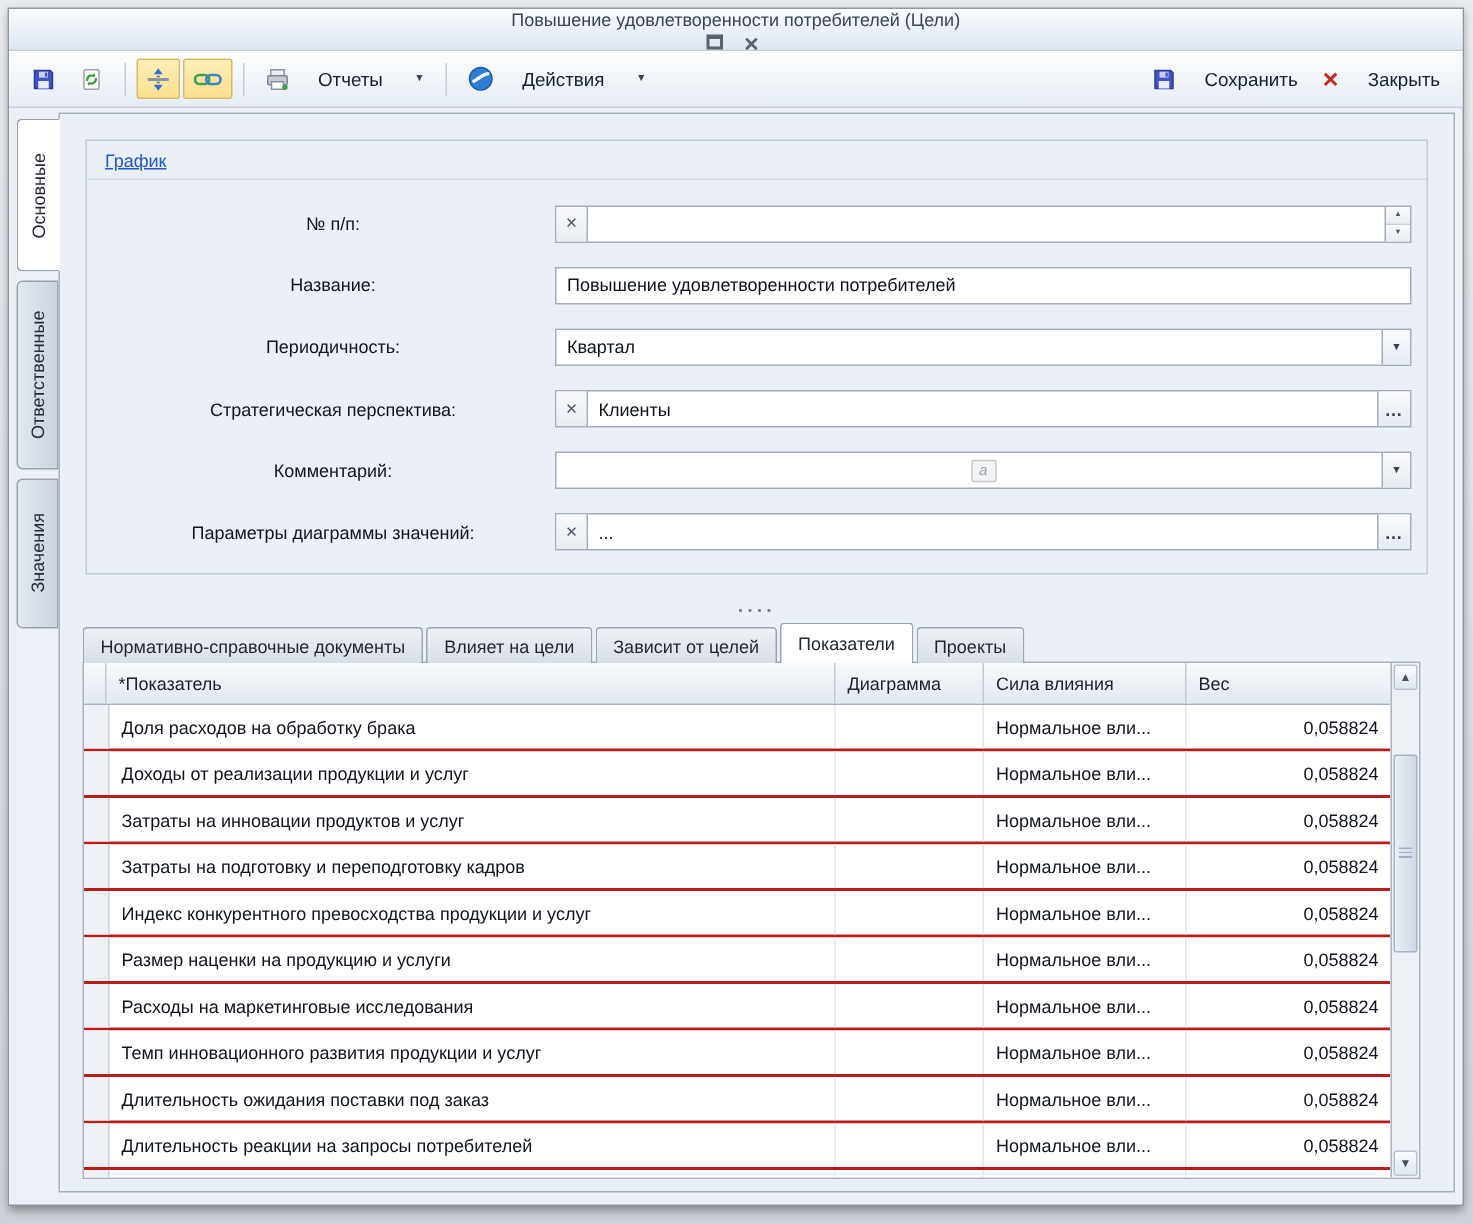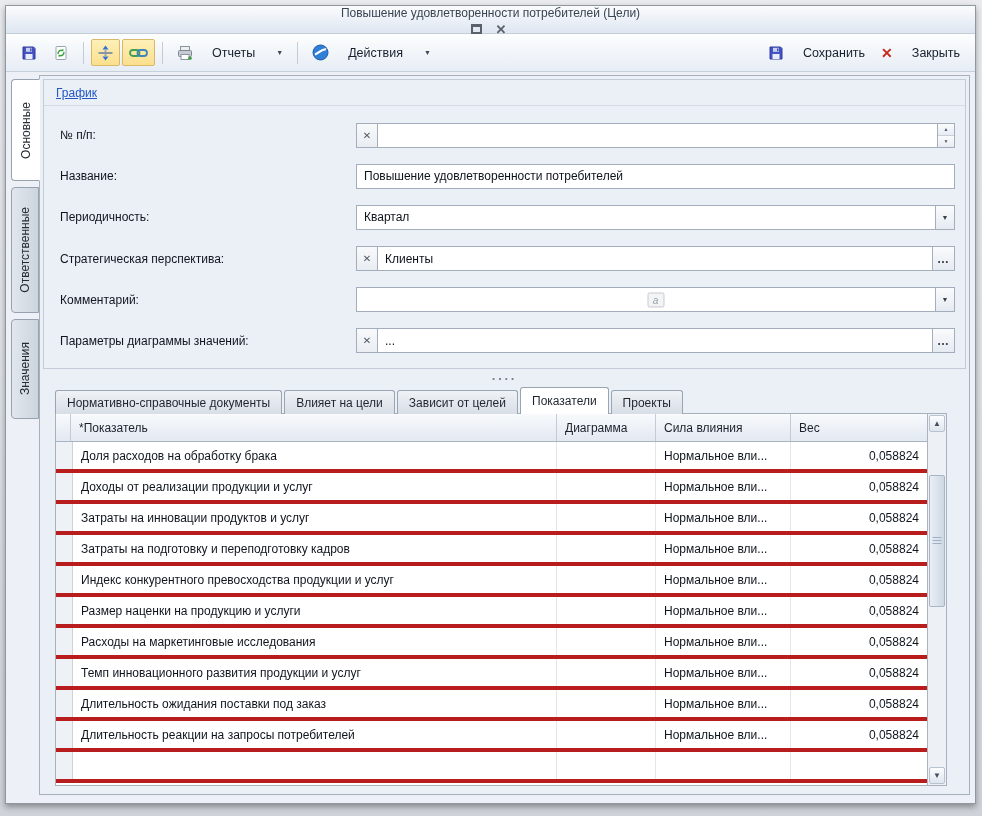--- a/index.html
+++ b/index.html
@@ -41,29 +41,29 @@
     display: flex; align-items: center; justify-content: center; }
   .sidetab.active { background: #fff; border-right-color: #fff; width: 29px; margin-right: -1px; z-index: 5; }
   .sidetab span { writing-mode: vertical-rl; transform: rotate(180deg);
     font-size: 12px; color: #252b34; padding: 12px 0; white-space: nowrap; }
   .st-osn { height: 102px; } .st-otv { height: 126px; } .st-zna { height: 100px; }
 
   .main { flex: 1; display: flex; flex-direction: column; border: 1px solid #a7b1be;
     background: #ebeff6; padding: 2px 2px 8px 2px; min-width: 0; }
 
   
-  .formbox { margin: 1px; height: 290px; flex-shrink: 0; border: 1px solid #c2cbd7;
+  .formbox { margin: 15px; height: 290px; flex-shrink: 0; border: 1px solid #c2cbd7;
     display: flex; flex-direction: column; }
   .graphrow { height: 26px; flex-shrink: 0; display: flex; align-items: center;
     padding: 0 12px; border-bottom: 1px solid #d4dbe4; }
   .graphlink { font-size: 12px; color: #2257c4; text-decoration: underline; }
   .fields { flex: 1; padding: 16px 10px 14px 16px; display: flex; flex-direction: column;
     justify-content: space-between; }
   .frow { display: flex; align-items: center; height: 26px; }
-  .flabel { width: 296px; flex-shrink: 0; font-size: 12px; color: #10151d; }
+  .flabel { width: 296px; flex-shrink: 0; font-size: 12px; color: #10151d; text-align: center; }
   .fctrl { flex: 1; height: 25px; border: 1px solid #a3adbc; background: #fff;
     display: flex; align-items: stretch; position: relative; }
   .xbtn { width: 21px; flex-shrink: 0; border-right: 1px solid #a3adbc;
     background: linear-gradient(#f8f9fb, #e9edf2); display: flex; align-items: center;
     justify-content: center; font-size: 10px; color: #4f5866; }
   .fval { flex: 1; display: flex; align-items: center; padding: 0 7px; font-size: 12px;
     color: #0e131b; white-space: nowrap; overflow: hidden; }
   .spinner { width: 17px; flex-shrink: 0; border-left: 1px solid #a3adbc; display: flex; flex-direction: column; }
   .spinner span { flex: 1; display: flex; align-items: center; justify-content: center;
     font-size: 5px; color: #4a5565; background: linear-gradient(#fafbfc, #e8ecf2); }
@@ -98,21 +98,21 @@
   .thead { height: 28px; flex-shrink: 0; display: flex; border-bottom: 1px solid #aab4c1;
     background: linear-gradient(#f8fafc, #e3e9f1); }
   .th { display: flex; align-items: center; padding: 0 8px; font-size: 12px; color: #1b212b;
     border-right: 1px solid #c3cbd6; white-space: nowrap; overflow: hidden; }
   .rowselw { width: 15px; flex-shrink: 0; padding: 0; }
   .c-ind { flex: 1; min-width: 0; }
   .c-diag { width: 99px; flex-shrink: 0; }
   .c-inf { width: 135px; flex-shrink: 0; }
   .c-w { width: 136px; flex-shrink: 0; border-right: none !important; }
   .tbody { flex: 1; overflow: hidden; }
-  .trow { height: 31px; display: flex; border-bottom: 4px solid #b91c1c; background: #fff; }
+  .trow { height: 31px; display: flex; border-bottom: 2px solid #b91c1c; background: #fff; }
   .td { display: flex; align-items: center; padding: 0 8px; font-size: 12px; color: #10151d;
     border-right: 1px solid #e3e6eb; white-space: nowrap; overflow: hidden; }
   .td.rowselw { background: #eef1f5; border-right: 1px solid #ccd2da; }
   .td.c-w { justify-content: flex-end; }
 
   
   .vscroll { width: 19px; flex-shrink: 0; border-left: 1px solid #aab4c1; background: #edf1f6;
     display: flex; flex-direction: column; }
   .sbtn { height: 17px; flex-shrink: 0; margin: 1px; display: flex; align-items: center;
     justify-content: center; font-size: 8px; color: #44505f;

